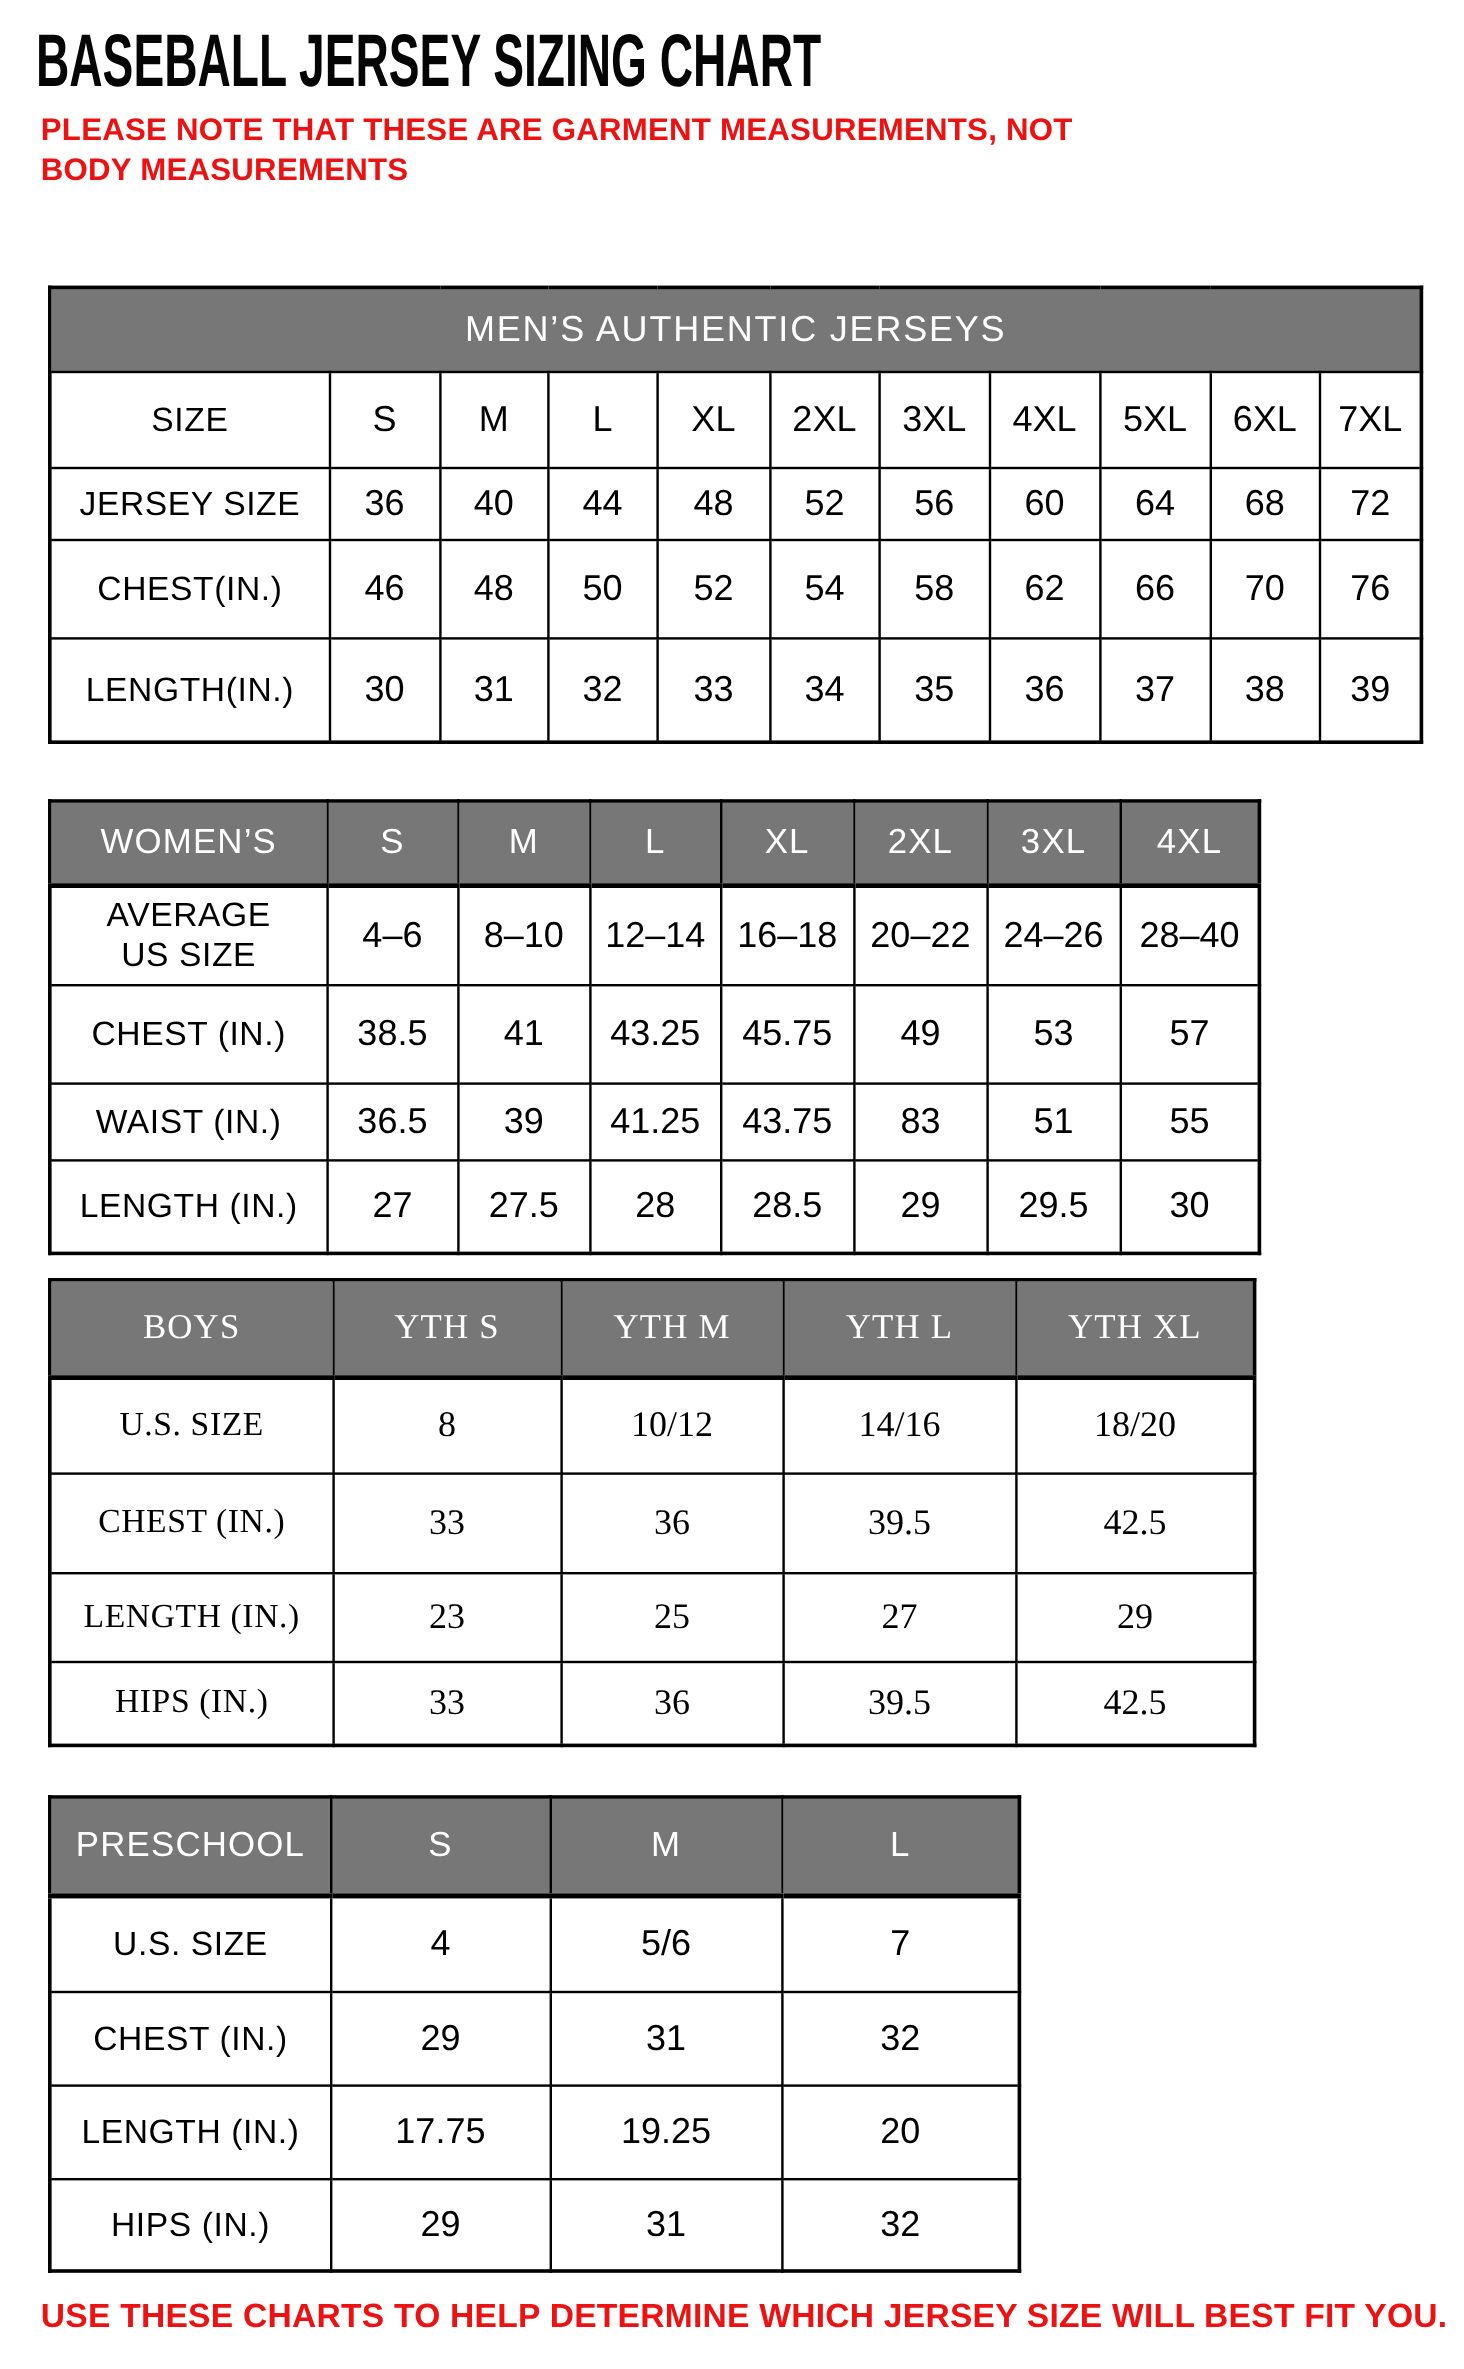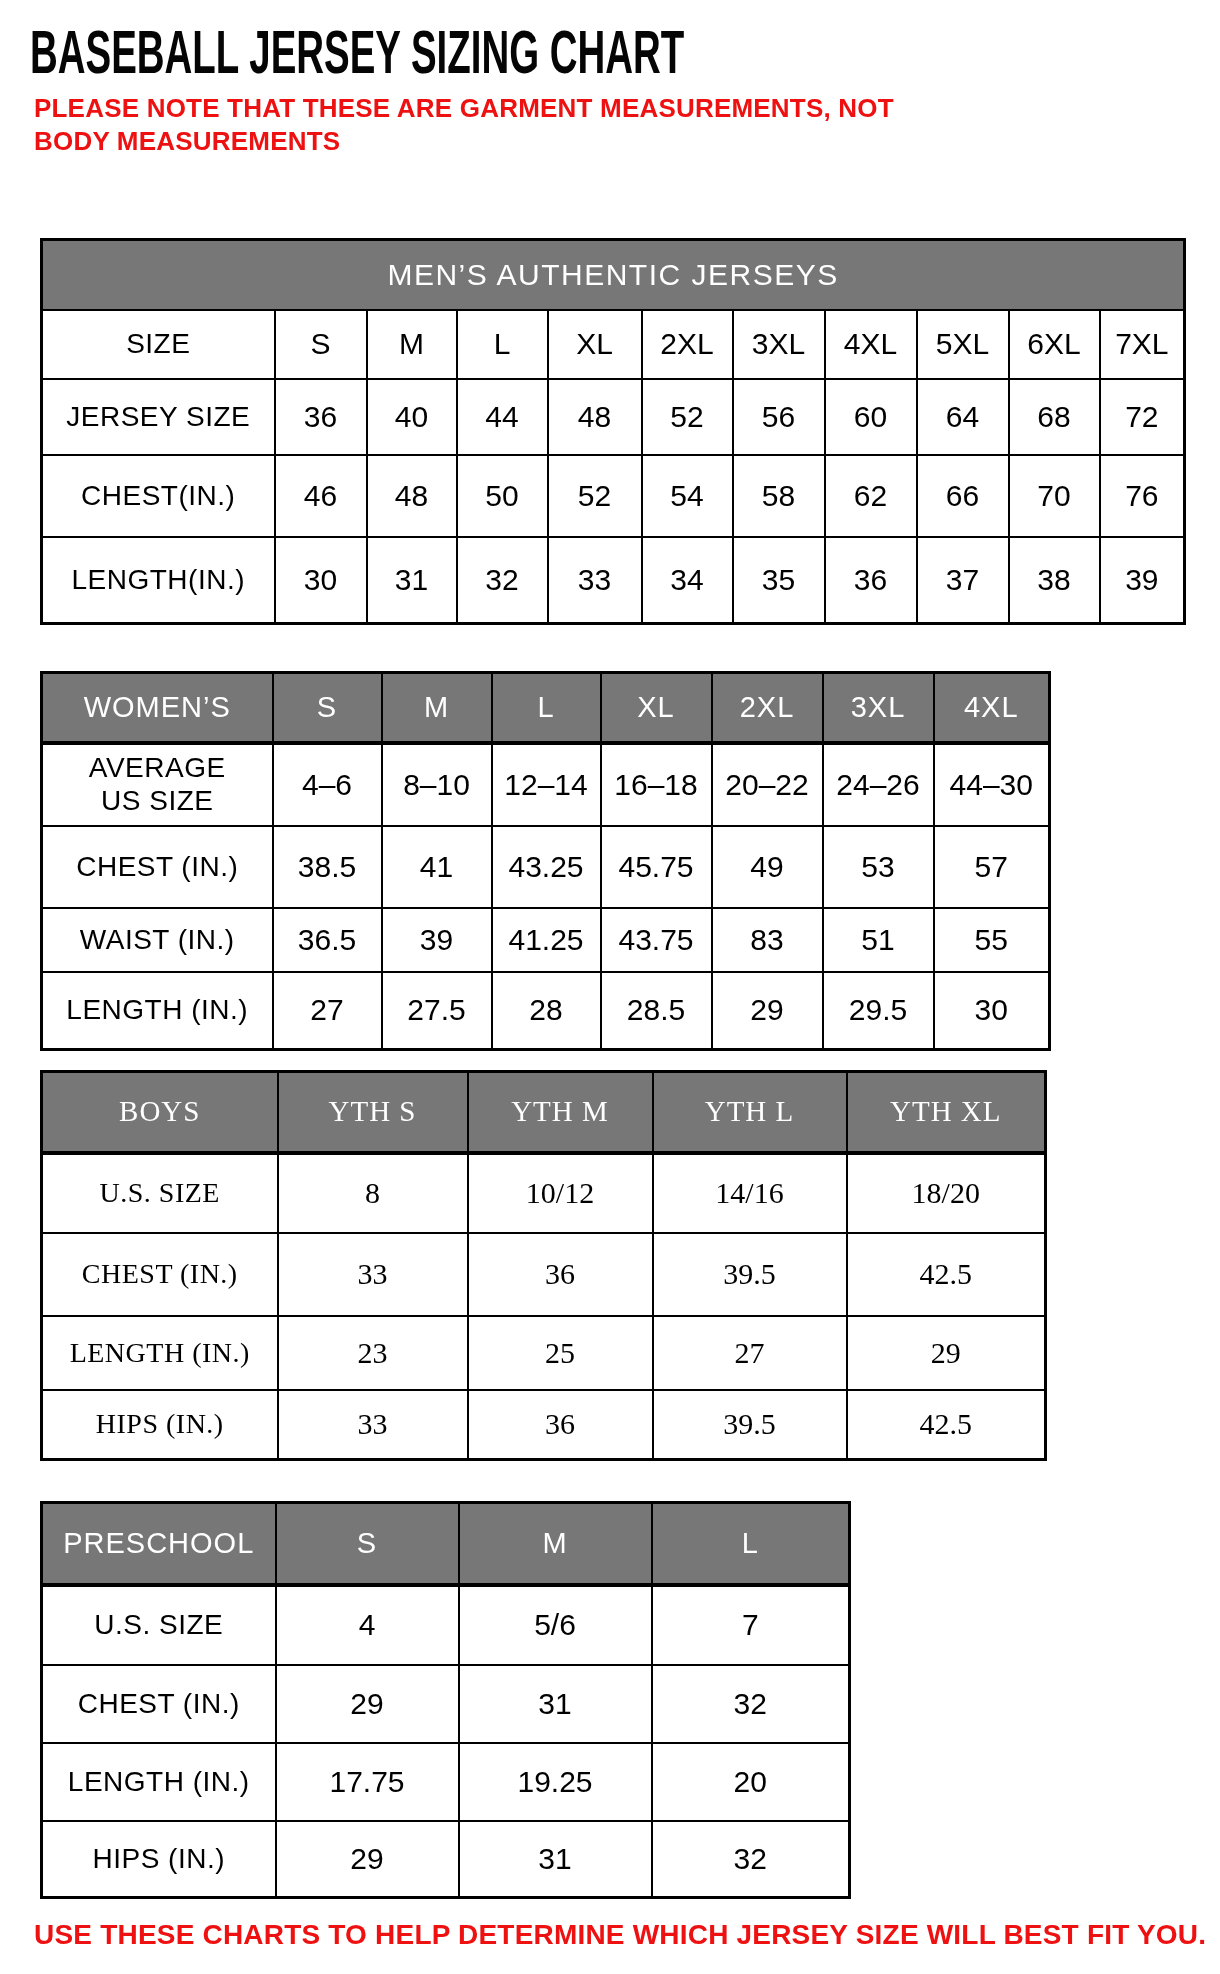--- a/index.html
+++ b/index.html
@@ -59,34 +59,34 @@
       <col style="width:92px">
       <col style="width:92px">
     <col style="width:92px">
       <col style="width:91px">
       <col style="width:85px">
   </colgroup>
   <tbody>
       <tr style="height:70px">
     <td colspan="11" class="banner">MEN’S AUTHENTIC JERSEYS</td>
   </tr>
-  <tr style="height:69px">
+  <tr style="height:80px">
     <td class="label">SIZE</td>
     <td>S</td>
     <td>M</td>
     <td>L</td>
     <td>XL</td>
     <td>2XL</td>
     <td>3XL</td>
     <td>4XL</td>
     <td>5XL</td>
     <td>6XL</td>
     <td>7XL</td>
   </tr>
-  <tr style="height:76px">
+  <tr style="height:60px">
     <td class="label">JERSEY SIZE</td>
     <td>36</td>
     <td>40</td>
     <td>44</td>
     <td>48</td>
     <td>52</td>
     <td>56</td>
     <td>60</td>
     <td>64</td>
     <td>68</td>
@@ -147,21 +147,21 @@
     <td class="label two-line">
       <span>AVERAGE</span>
       <span>US SIZE</span>
     </td>
     <td>4–6</td>
     <td>8–10</td>
     <td>12–14</td>
     <td>16–18</td>
     <td>20–22</td>
     <td>24–26</td>
-    <td>44–30</td>
+    <td>28–40</td>
   </tr>
   <tr style="height:82px">
     <td class="label">CHEST (IN.)</td>
     <td>38.5</td>
     <td>41</td>
     <td>43.25</td>
     <td>45.75</td>
     <td>49</td>
     <td>53</td>
     <td>57</td>

